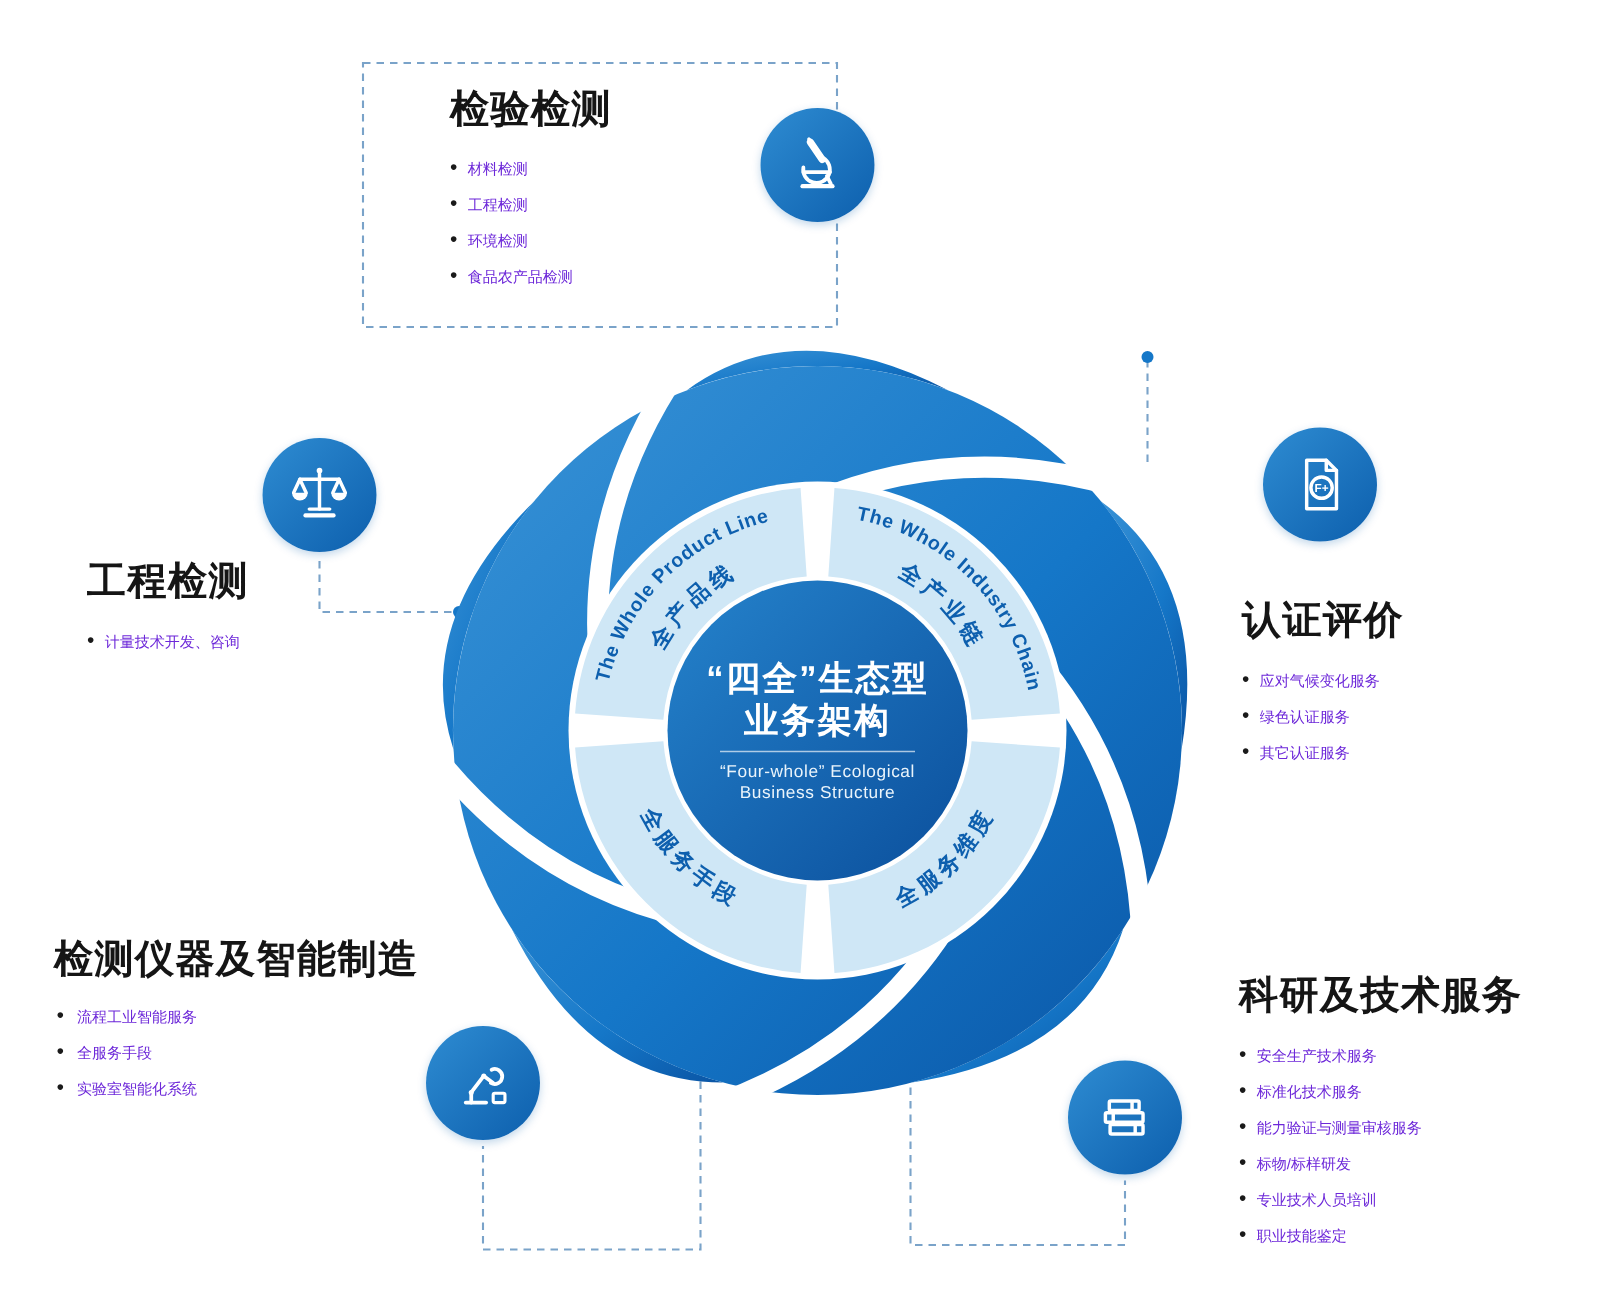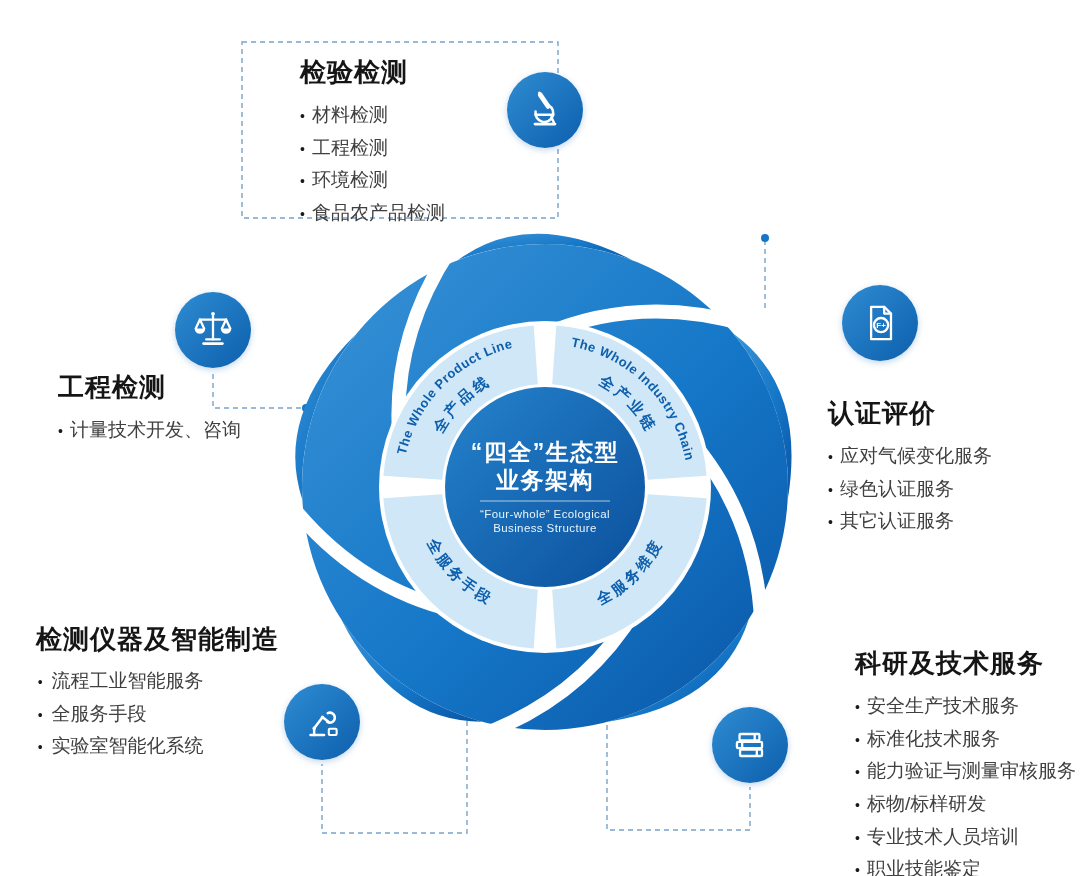--- a/index.html
+++ b/index.html
@@ -11,21 +11,21 @@
   .dash{stroke:#7aa3c9;stroke-width:1.4;fill:none;stroke-dasharray:5 4;}
   .dot{fill:#1577c8;}
   .arc-en{font-size:13px;font-weight:bold;fill:#0d5fae;letter-spacing:.5px;}
   .arc-zh{font-size:15px;font-weight:bold;fill:#0d5fae;letter-spacing:3px;}
   .arc-zh-b{font-size:15px;font-weight:bold;fill:#0d5fae;letter-spacing:3px;}
   .center-zh{font-size:23px;font-weight:bold;fill:#ffffff;letter-spacing:1.5px;}
   .center-en{font-size:11.5px;fill:#eaf4fb;letter-spacing:.4px;}
   .group{position:absolute;z-index:3;}
   .group h2{margin:0;font-size:26px;font-weight:800;color:#151515;letter-spacing:1px;}
   .group ul{margin:9px 0 0;padding:0;list-style:none;}
-  .group li{font-size:19px;color:#404040;line-height:1.72;white-space:nowrap;}
+  .group li{font-size:10px;color:#6d28d9;line-height:1.72;white-space:nowrap;}
   .group li::before{content:"•";margin-right:7px;color:#1a1a1a;font-size:14px;}
   .icon-badge{
     position:absolute;z-index:4;width:76px;height:76px;border-radius:50%;
     background:linear-gradient(135deg,#2e8cd2,#0d5fad);
     display:flex;align-items:center;justify-content:center;
     box-shadow:0 2px 6px rgba(13,95,173,.25);
   }
 </style>
 </head>
 <body>
@@ -208,21 +208,21 @@
 
 <div class="group" style="left:36px;top:622px;font-family:Liberation Mono, monospace;">
   <h2>检测仪器及智能制造</h2>
   <ul>
     <li>流程工业智能服务</li>
     <li>全服务手段</li>
     <li>实验室智能化系统</li>
   </ul>
 </div>
 
-<div class="group" style="left:826px;top:646px;margin-left:29px;">
+<div class="group" style="left:826px;top:646px;">
   <h2>科研及技术服务</h2>
   <ul>
     <li>安全生产技术服务</li>
     <li>标准化技术服务</li>
     <li>能力验证与测量审核服务</li>
     <li>标物/标样研发</li>
     <li>专业技术人员培训</li>
     <li>职业技能鉴定</li>
   </ul>
 </div>

